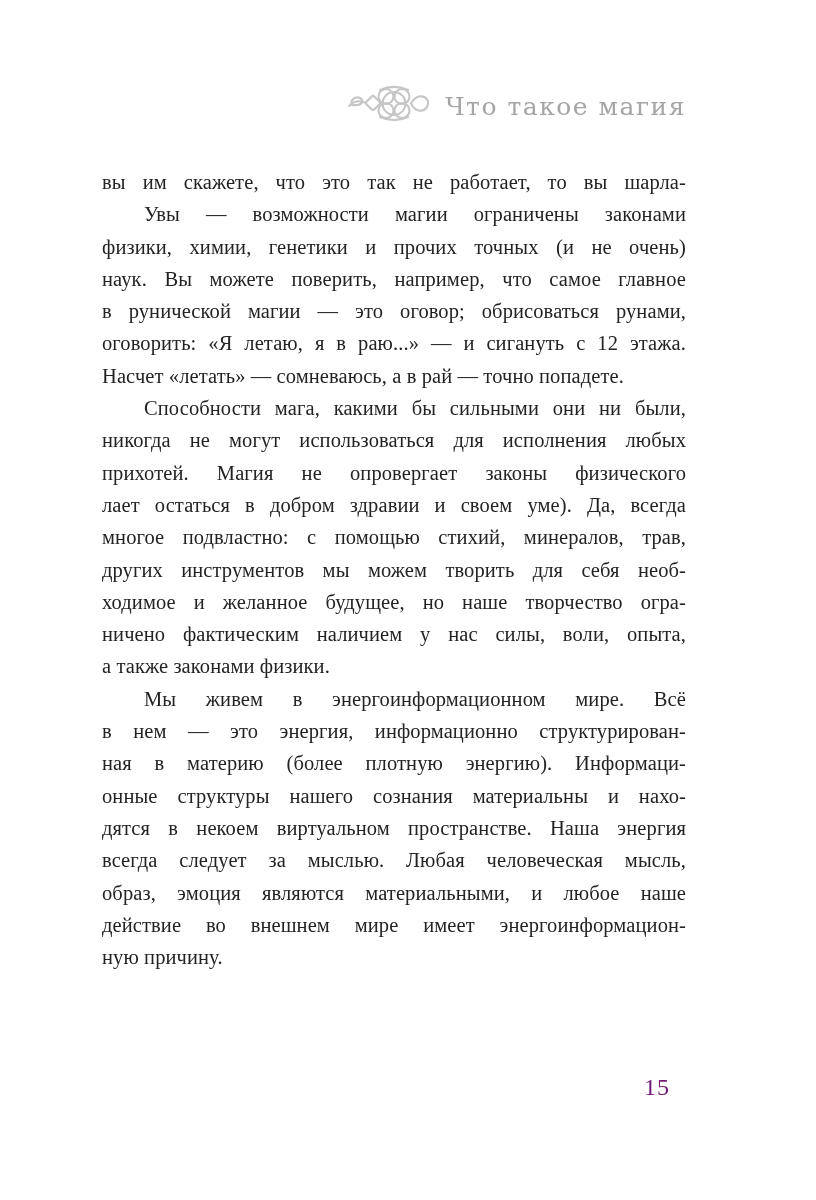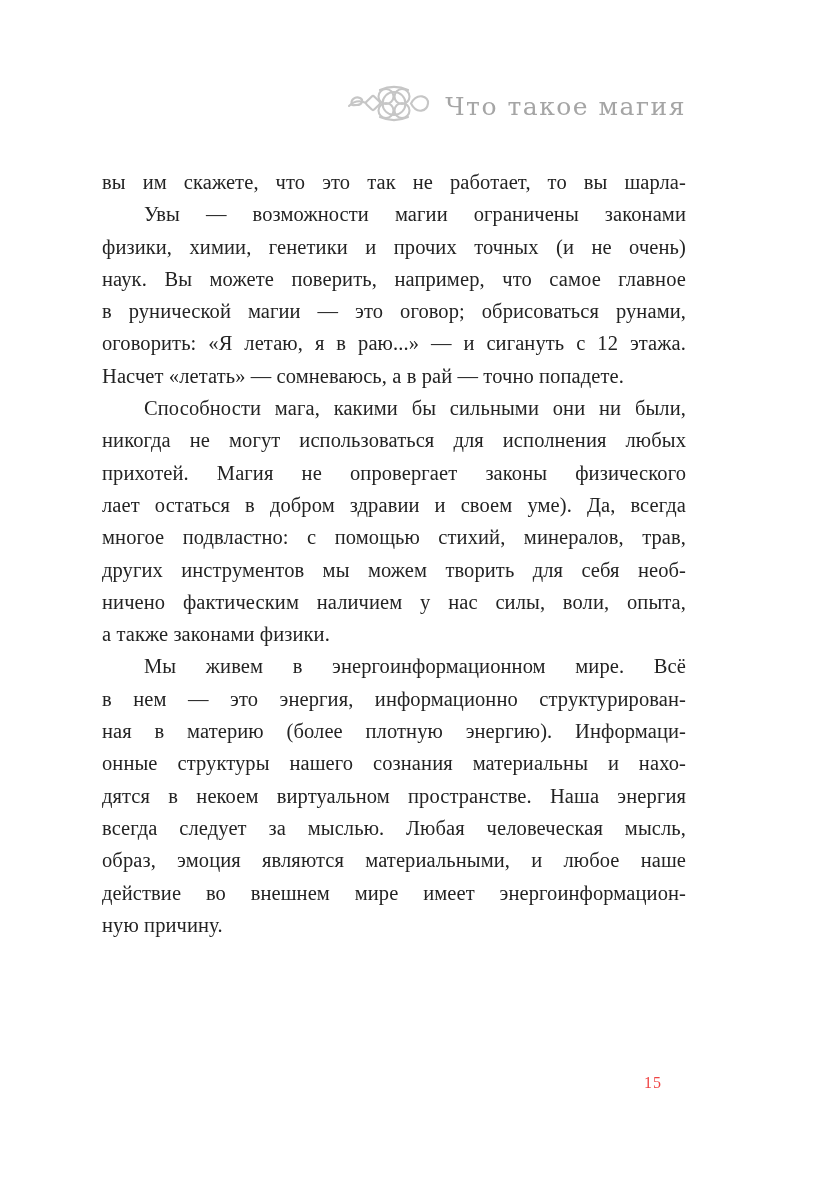--- a/index.html
+++ b/index.html
@@ -50,22 +50,22 @@
   .line.last {
     text-align-last: left;
     white-space: normal;
   }
   .line.indent { text-indent: 42px; }
   
   .folio {
     position: absolute;
     top: 1074px;
     left: 644px;
-    font-size: 16px;
-    color: #ef4444;
+    font-size: 24px;
+    color: #701a75;
     letter-spacing: 1px;
   }
 </style>
 </head>
 <body>
 
 <div class="page">
 
   <div class="running-head">
     <span class="ornament">
@@ -95,20 +95,21 @@
       <div class="line">наук. Вы можете поверить, например, что самое главное</div>
       <div class="line">в рунической магии — это оговор; обрисоваться рунами,</div>
       <div class="line">оговорить: «Я летаю, я в раю...» — и сигануть с 12 этажа.</div>
       <div class="line last">Насчет «летать» — сомневаюсь, а в рай — точно попадете.</div>
       <div class="line indent">Способности мага, какими бы сильными они ни были,</div>
       <div class="line">никогда не могут использоваться для исполнения любых</div>
       <div class="line">прихотей. Магия не опровергает законы физического</div>
       <div class="line">лает остаться в добром здравии и своем уме). Да, всегда</div>
       <div class="line">многое подвластно: с помощью стихий, минералов, трав,</div>
       <div class="line">других инструментов мы можем творить для себя необ-</div>
+      <div class="line">ходимое и желанное будущее, но наше творчество огра-</div>
       <div class="line">ничено фактическим наличием у нас силы, воли, опыта,</div>
       <div class="line last">а также законами физики.</div>
       <div class="line indent">Мы живем в энергоинформационном мире. Всё</div>
       <div class="line">в нем — это энергия, информационно структурирован-</div>
       <div class="line">ная в материю (более плотную энергию). Информаци-</div>
       <div class="line">онные структуры нашего сознания материальны и нахо-</div>
       <div class="line">дятся в некоем виртуальном пространстве. Наша энергия</div>
       <div class="line">всегда следует за мыслью. Любая человеческая мысль,</div>
       <div class="line">образ, эмоция являются материальными, и любое наше</div>
       <div class="line">действие во внешнем мире имеет энергоинформацион-</div>

